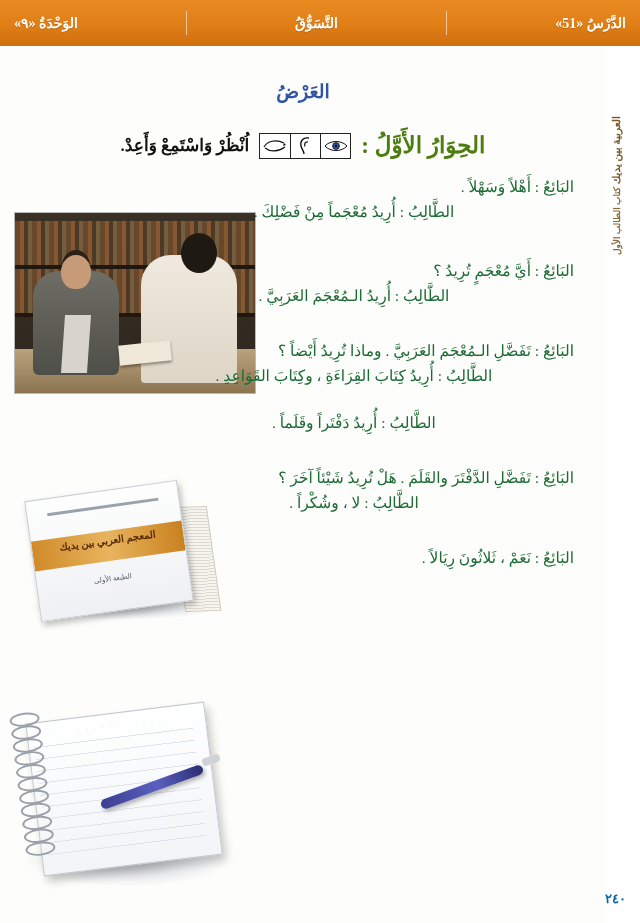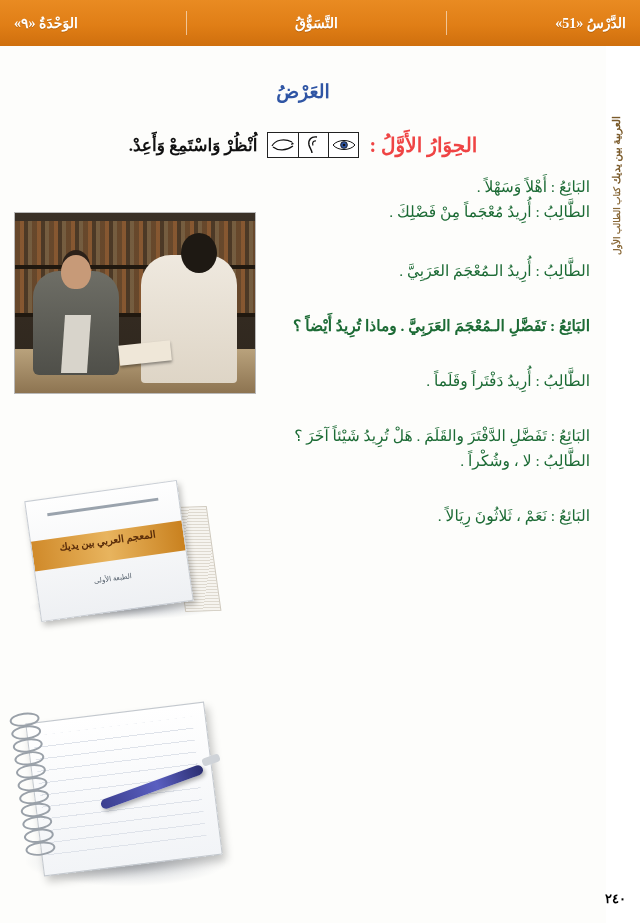--- a/index.html
+++ b/index.html
@@ -99,23 +99,23 @@
     left: 0;
     width: 606px;
     display: flex;
     flex-direction: row;
     align-items: center;
     justify-content: center;
     gap: 10px;
     direction: rtl;
   }
   .instruction-label {
-    font-size: 20px;
-    font-weight: bold;
-    color: #ef4444;
+    font-size: 23px;
+    font-weight: bold;
+    color: #4d7c0f;
     white-space: nowrap;
     font-family: Liberation Serif, serif;
   }
   .icon-box-group {
     display: flex;
     flex-direction: row;
     border: 1px solid #222;
     background: #fff;
     height: 24px;
   }
@@ -133,40 +133,40 @@
     font-size: 17px;
     font-weight: bold;
     color: #111111;
     white-space: nowrap;
   }
 
   
   .dialogue {
     position: absolute;
     top: 128px;
-    right: 16px;
+    right: 32px;
     width: 440px;
     direction: rtl;
     text-align: right;
   }
   .exchange { margin-bottom: 17px; }
   .line {
     font-size: 15.5px;
     line-height: 25px;
     color: #1c6b35;
     white-space: nowrap;
     text-align: right;
   }
   .line.seller { padding-left: 6px; }
-  .line.student { padding-left: 0px; }
+  .line.student { padding-left: 0px; text-align: center; }
 
   
   .exchange.e1 { margin-bottom: 34px; }
   .exchange.e2 { margin-bottom: 30px; }
-  .exchange.e3 { margin-bottom: 30px; font-weight: bold; }
+  .exchange.e3 { margin-bottom: 22px; }
   .exchange.e4 { margin-bottom: 30px; }
   .exchange.e5 { margin-bottom: 30px; }
   .exchange.e6 { margin-bottom: 30px; }
   .exchange.e7 { margin-bottom: 0px; }
 
   
   .photo-shop {
     position: absolute;
     top: 166px;
     left: 14px;
@@ -371,21 +371,21 @@
     border-radius: 3px;
     transform: rotate(-20deg);
   }
 
   
   .page-number {
     position: absolute;
     bottom: 16px;
     right: 14px;
     font-size: 13px;
-    color: #000000;
+    color: #0369a1;
     font-weight: bold;
   }
 </style>
 </head>
 <body>
 
 <div class="page">
 
   <div class="header-bar">
     <div class="header-cell">الدَّرْسُ «51»</div>
@@ -480,25 +480,27 @@
     </div>
 
     <div class="dialogue">
 
       <div class="exchange e1">
         <div class="line seller">البَائِعُ : أَهْلاً وَسَهْلاً .</div>
         <div class="line student">الطَّالِبُ : أُرِيدُ مُعْجَماً مِنْ فَضْلِكَ .</div>
       </div>
 
       <div class="exchange e2">
+        <div class="line seller">البَائِعُ : أَيَّ مُعْجَمٍ تُرِيدُ ؟</div>
         <div class="line student">الطَّالِبُ : أُرِيدُ الـمُعْجَمَ العَرَبِيَّ .</div>
       </div>
 
       <div class="exchange e3">
         <div class="line seller">البَائِعُ : تَفَضَّلِ الـمُعْجَمَ العَرَبِيَّ . وماذا تُرِيدُ أَيْضاً ؟</div>
+        <div class="line student">الطَّالِبُ : أُرِيدُ كِتَابَ القِرَاءَةِ ، وكِتَابَ القَوَاعِدِ .</div>
       </div>
 
       <div class="exchange e4">
         <div class="line student">الطَّالِبُ : أُرِيدُ دَفْتَراً وقَلَماً .</div>
       </div>
 
       <div class="exchange e5">
         <div class="line seller">البَائِعُ : تَفَضَّلِ الدَّفْتَرَ والقَلَمَ . هَلْ تُرِيدُ شَيْئاً آخَرَ ؟</div>
         <div class="line student">الطَّالِبُ : لا ، وشُكْراً .</div>
       </div>

